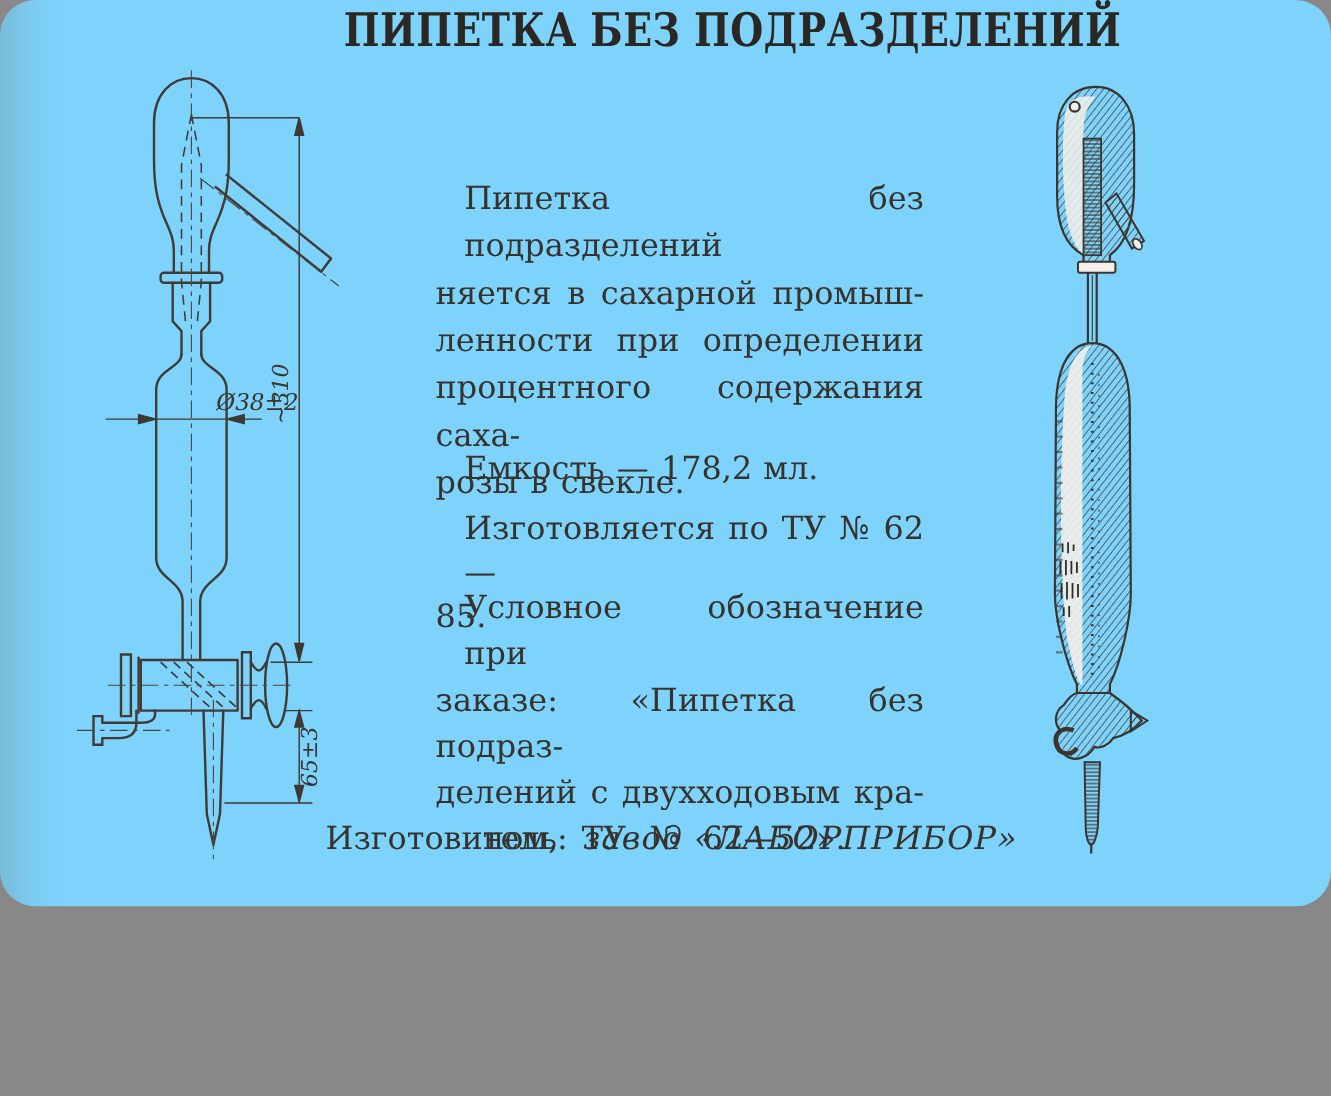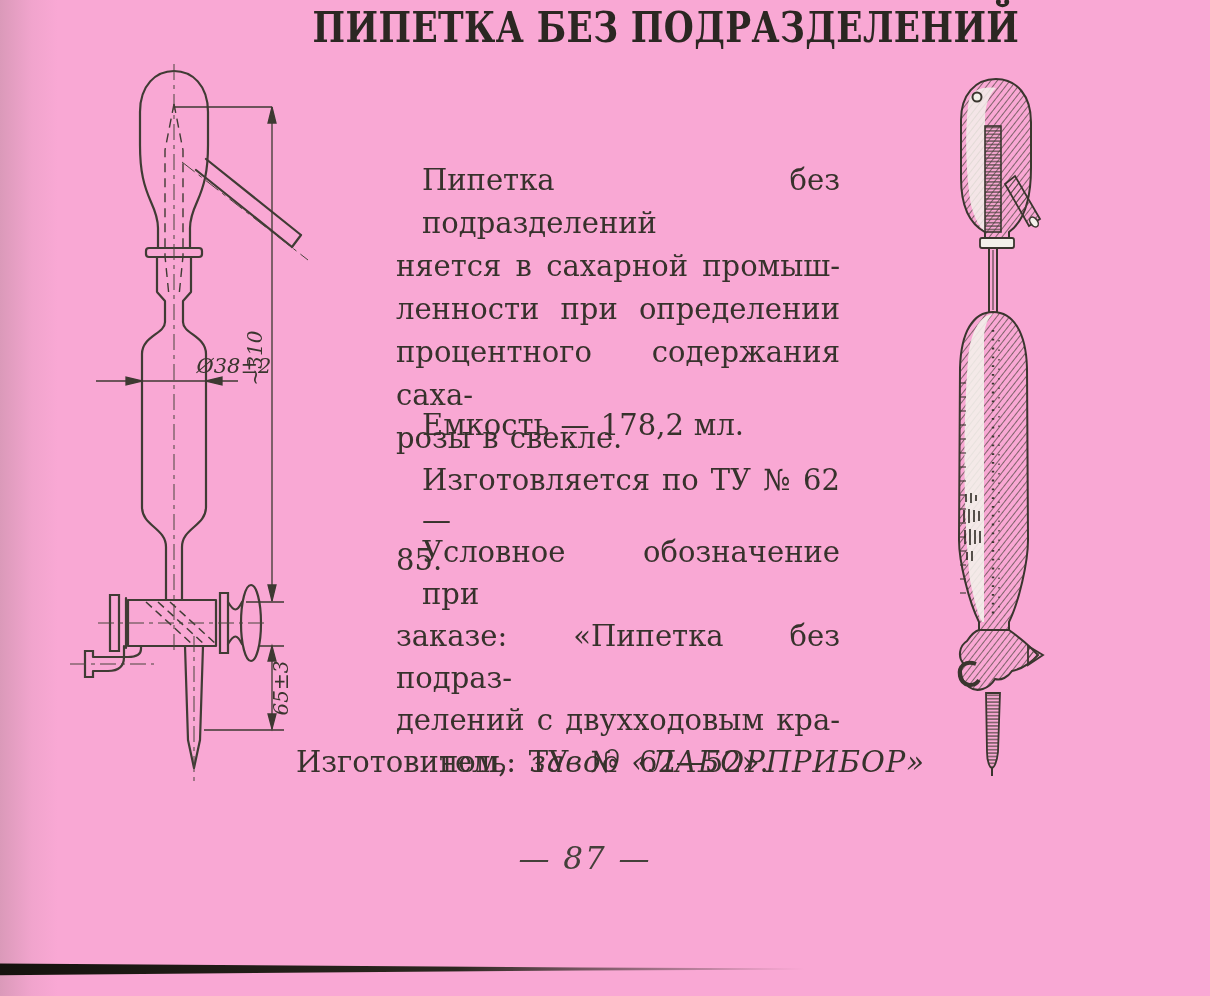--- a/index.html
+++ b/index.html
@@ -1,20 +1,21 @@
 <!DOCTYPE html>
 <html><head>
 <meta charset="utf-8">
 <style>
   html,body { margin:0; padding:0; background:#888; }
   .page {
-    position:relative; width:1210px; height:996px; overflow:hidden;
-    background:#f9a8d4;
+    position:relative; width:1210px; height:824px; overflow:hidden;
+    background:#7dd3fc;
     font-family:"DejaVu Serif","Liberation Serif",serif;
     color:#37322c;
+    border-radius:32px;
   }
   .scan-edge-left {
     position:absolute; left:0; top:0; width:58px; height:996px;
     background:linear-gradient(to right, rgba(110,102,90,0.22), rgba(110,102,90,0.06) 55%, rgba(110,102,90,0));
     pointer-events:none;
   }
   .scan-edge-bottom {
     position:absolute; left:0; top:962px; width:830px; height:14px;
     background:linear-gradient(to right, #15120e 0%, #2b261f 55%, rgba(43,38,31,0) 97%);
     clip-path:polygon(0 10%, 70% 40%, 100% 46%, 100% 54%, 70% 60%, 0 94%);

